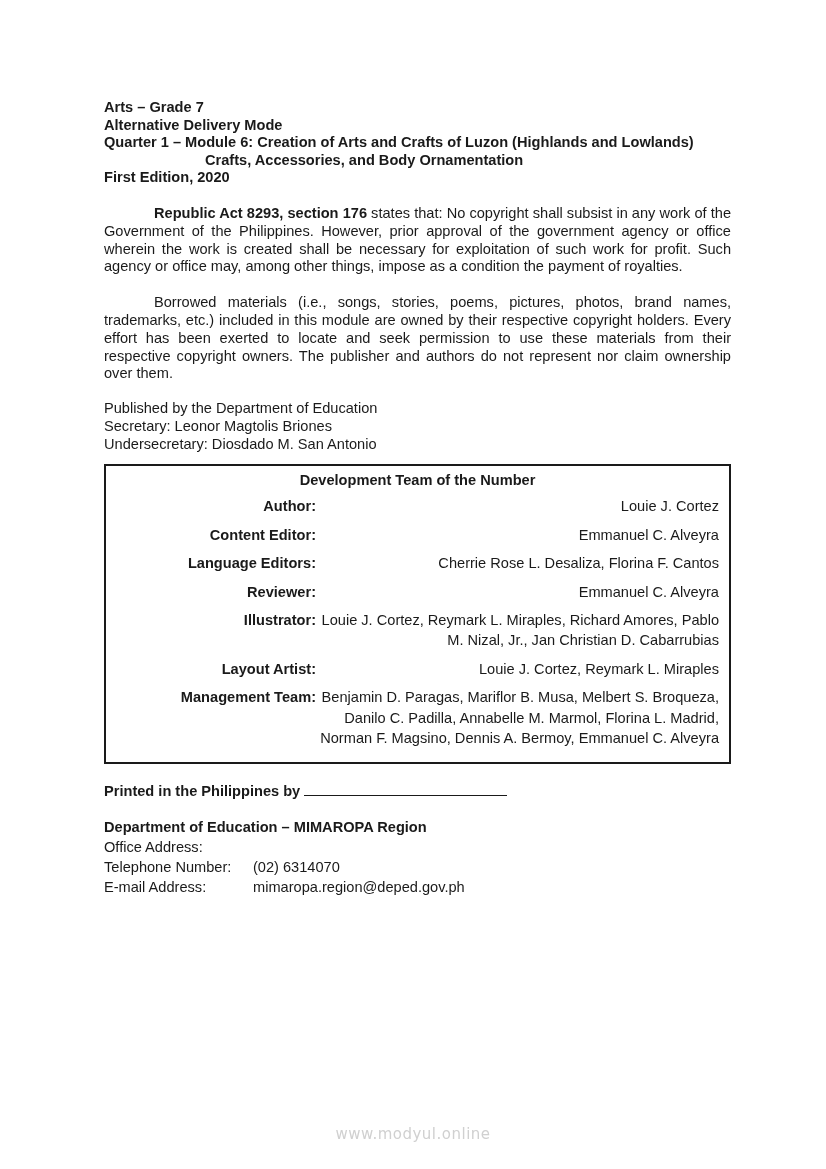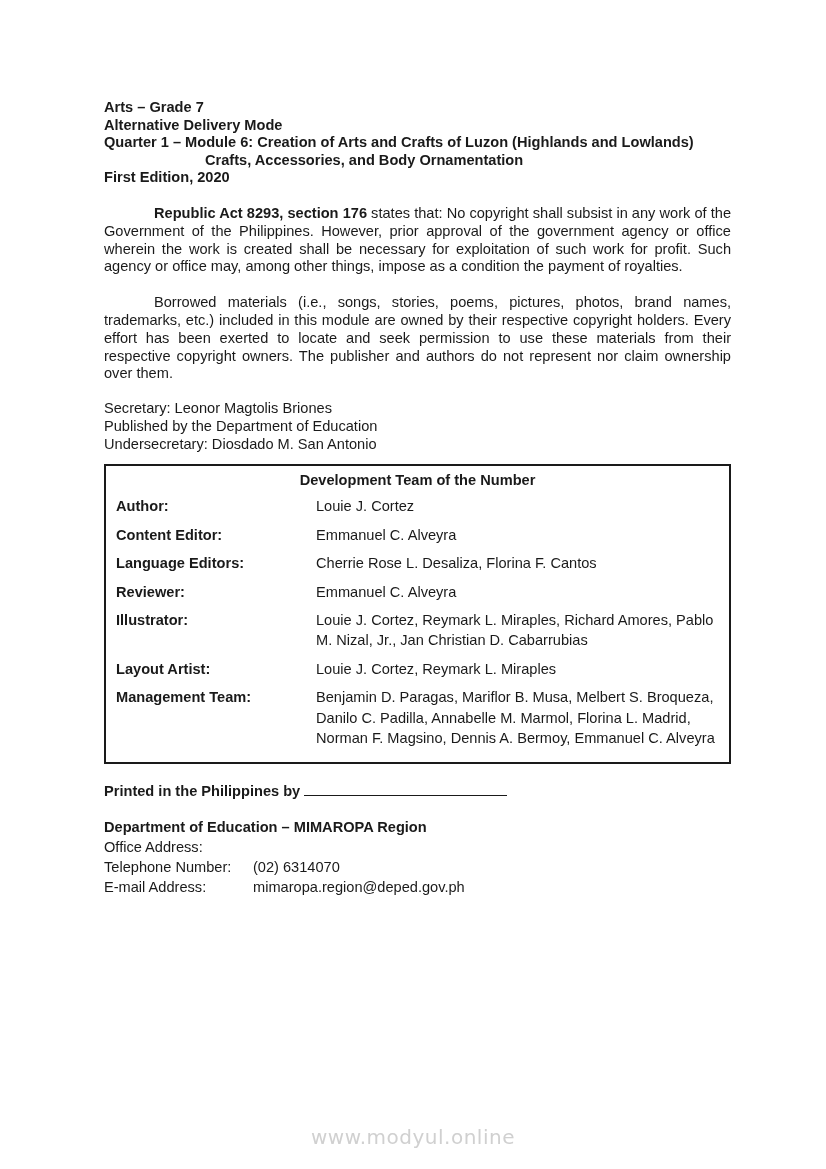--- a/index.html
+++ b/index.html
@@ -48,20 +48,21 @@
     .team-title {
       text-align: center;
       font-weight: bold;
       margin-bottom: 7px;
       line-height: 17.8px;
     }
     .team-row {
       display: flex;
       line-height: 20.4px;
       margin-bottom: 8px;
+      text-align: right;
     }
     .team-row .role {
       width: 200px;
       flex: 0 0 200px;
       font-weight: bold;
     }
     .team-row .names {
       flex: 1;
     }
     .printed {
@@ -92,21 +93,21 @@
       width: 149px;
       flex: 0 0 149px;
     }
     .watermark {
       position: absolute;
       left: 0;
       width: 826px;
       top: 1125px;
       text-align: center;
       font-family: "DejaVu Sans", sans-serif;
-      font-size: 20px;
+      font-size: 15px;
       color: #d0d0d0;
       letter-spacing: 0.5px;
     }
   </style>
 </head>
 <body>
 
 <div class="page">
 
   <div class="header-block">
@@ -115,22 +116,22 @@
     <div>Quarter 1 – Module 6: Creation of Arts and Crafts of Luzon (Highlands and Lowlands)</div>
     <div class="indent">Crafts, Accessories, and Body Ornamentation</div>
     <div>First Edition, 2020</div>
   </div>
 
   <p class="para" style="margin-bottom:0;"><b>Republic Act 8293, section 176</b><span> states that: No copyright shall subsist in any work of the Government of the Philippines. However, prior approval of the government agency or office wherein the work is created shall be necessary for exploitation of such work for profit. Such agency or office may, among other things, impose as a condition the payment of royalties.</span></p>
 
   <p class="para" style="margin-bottom:0;">Borrowed materials (i.e., songs, stories, poems, pictures, photos, brand names, trademarks, etc.) included in this module are owned by their respective copyright holders. Every effort has been exerted to locate and seek permission to use these materials from their respective copyright owners. The publisher and authors do not represent nor claim ownership over them.</p>
 
   <div class="published">
+    <div>Published by the Department of Education</div>
     <div>Secretary: Leonor Magtolis Briones</div>
-    <div>Published by the Department of Education</div>
     <div>Undersecretary: Diosdado M. San Antonio</div>
   </div>
 
   <div class="team-box">
     <div class="team-title">Development Team of the Number</div>
 
     <div class="team-row">
       <div class="role">Author:</div>
       <div class="names">Louie J. Cortez</div>
     </div>

